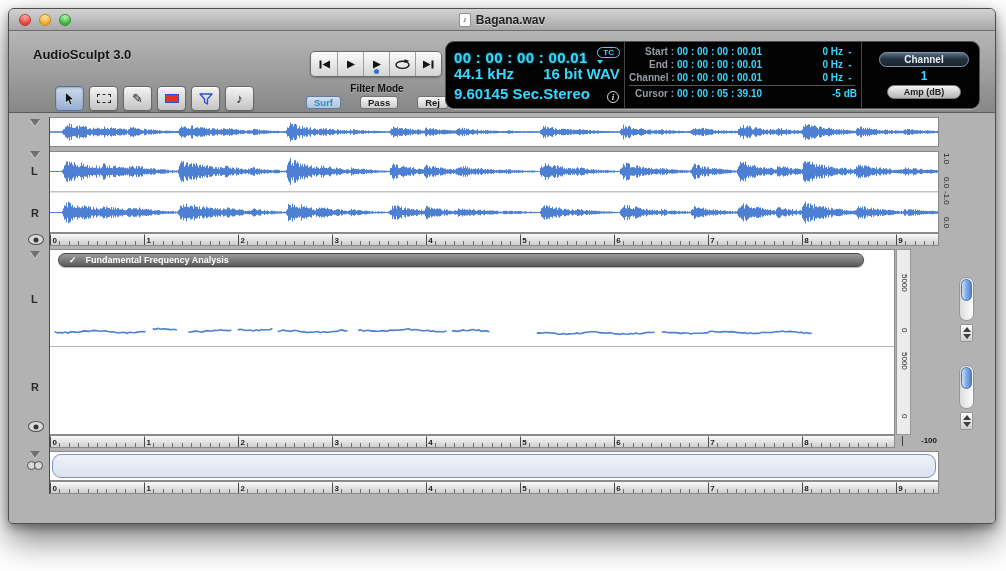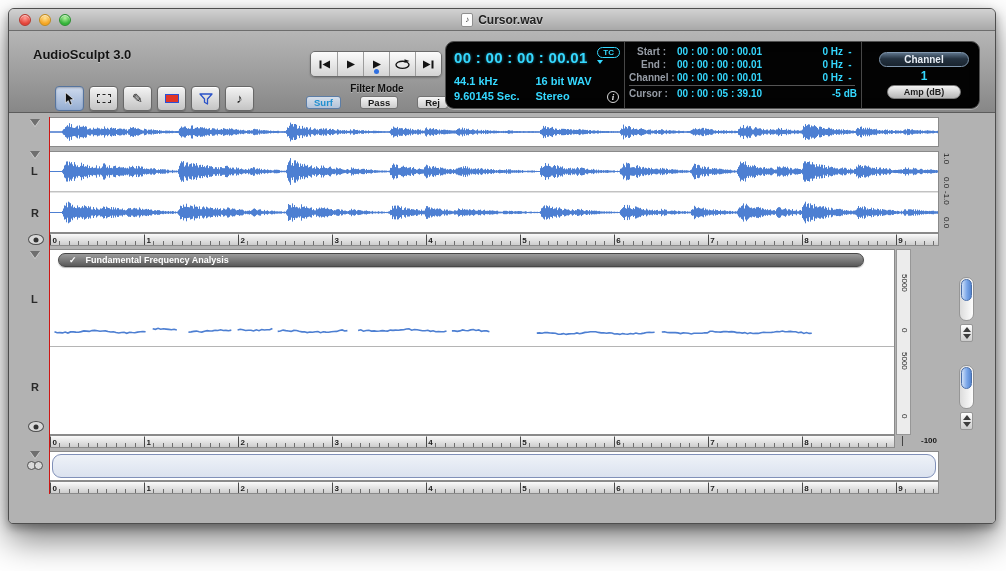--- a/index.html
+++ b/index.html
@@ -43,28 +43,28 @@
   .fm-btn.active{color:#1f8fd0;background:linear-gradient(#d6dfeb,#b2c2d8);border-color:#5c7da6}
   
   .lcdbar{position:absolute;left:436px;top:10px;width:535px;height:68px;background:#030303;border:1px solid #505050;
     border-radius:9px;display:flex;box-shadow:inset 0 0 8px rgba(0,0,0,.9),0 1px 0 rgba(255,255,255,.3)}
   .lcd-time{width:178px;flex:none;position:relative}
   .timecode{position:absolute;left:8px;top:7px;font-size:15px;font-weight:bold;letter-spacing:.3px;color:#35d8ff;
     text-shadow:0 0 3px rgba(53,216,255,.55);white-space:nowrap}
   .tc-col{position:absolute;right:4px;top:5px;display:flex;flex-direction:column;align-items:flex-start;gap:2px}
   .tc-badge{padding:0 5px;height:11px;line-height:10px;border:1px solid #35d8ff;border-radius:6px;color:#35d8ff;font-size:8px;font-weight:bold}
   .tc-arrow{width:0;height:0;border-left:3px solid transparent;border-right:3px solid transparent;border-top:4px solid #35d8ff}
-  .lcd-info{position:absolute;left:8px;bottom:6px;display:flex;gap:16px;font-size:11px;font-weight:bold;color:#35d8ff;white-space:nowrap}
+  .lcd-info{position:absolute;left:8px;bottom:6px;display:flex;font-size:15px;font-weight:bold;color:#35d8ff;white-space:nowrap}
   .lcd-info .col{display:flex;flex-direction:column;gap:3px}
   .info-btn{position:absolute;right:5px;bottom:5px;width:12px;height:12px;border:1px solid #d8d8d8;border-radius:50%;
     color:#e8e8e8;font-family:"Liberation Serif",serif;font-style:italic;font-weight:bold;font-size:9px;
     display:flex;align-items:center;justify-content:center}
   .lcd-fields{flex:1;border-left:1px solid #474747;padding:3px 4px 2px 4px;display:flex;flex-direction:column}
   .fld-row{display:grid;grid-template-columns:48px 122px 44px 14px;font-size:10px;font-weight:bold;line-height:13px;white-space:nowrap}
-  .fld-label{color:#979da6;text-align:right;padding-right:11px}
+  .fld-label{color:#979da6;text-align:right;padding-right:3px}
   .fld-time{color:#35d8ff}
   .fld-freq{color:#35d8ff;text-align:right}
   .fld-extra{color:#35d8ff;text-align:center}
   .fld-level{color:#35d8ff;text-align:right;grid-column:3/5}
   .fld-divider{border-top:1px solid #555;margin:1px 2px 1px 0}
   .lcd-channel{width:125px;flex:none;border-left:1px solid #474747;display:flex;flex-direction:column;align-items:center;justify-content:center;gap:3px}
   .ch-pill{width:90px;height:15px;border-radius:8px;background:linear-gradient(#5d7389,#243240 45%,#19242f);
     border:1px solid #7f96ad;color:#e9eff6;font-size:10px;font-weight:bold;display:flex;align-items:center;justify-content:center}
   .ch-val{color:#35d8ff;font-weight:bold;font-size:12px;line-height:12px}
   .amp-pill{width:74px;height:14px;border-radius:7px;background:linear-gradient(#f3f3f3,#b6b6b6);border:1px solid #7d7d7d;
@@ -131,21 +131,21 @@
 <div class="window">
 
   <div class="titlebar">
     <div class="lights">
       <span class="light red"></span>
       <span class="light yellow"></span>
       <span class="light green"></span>
     </div>
     <div class="wtitle">
       <span class="docicon">♪</span>
-      <span>Cursor.wav</span>
+      <span>Bagana.wav</span>
     </div>
   </div>
 
   <div class="toolbar">
     <div class="app-title">AudioSculpt 3.0</div>
 
     <div class="tools">
       <div class="tool-btn active">
         <svg width="11" height="14" viewBox="0 0 11 14">
             <path d="M1.5 0.5 L1.5 11 L4.3 8.6 L6 13 L8 12.1 L6.3 7.8 L9.8 7.4 Z" fill="#111" stroke="#fff" stroke-width="0.6"></path>

